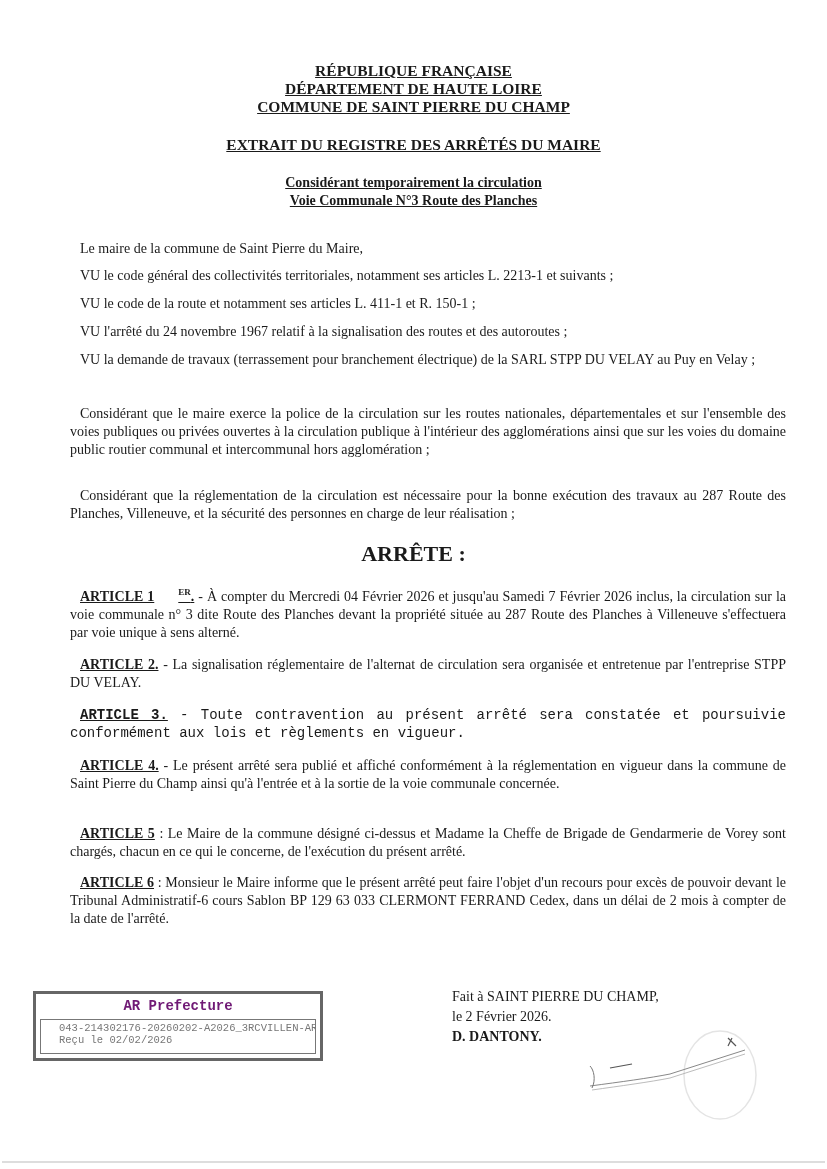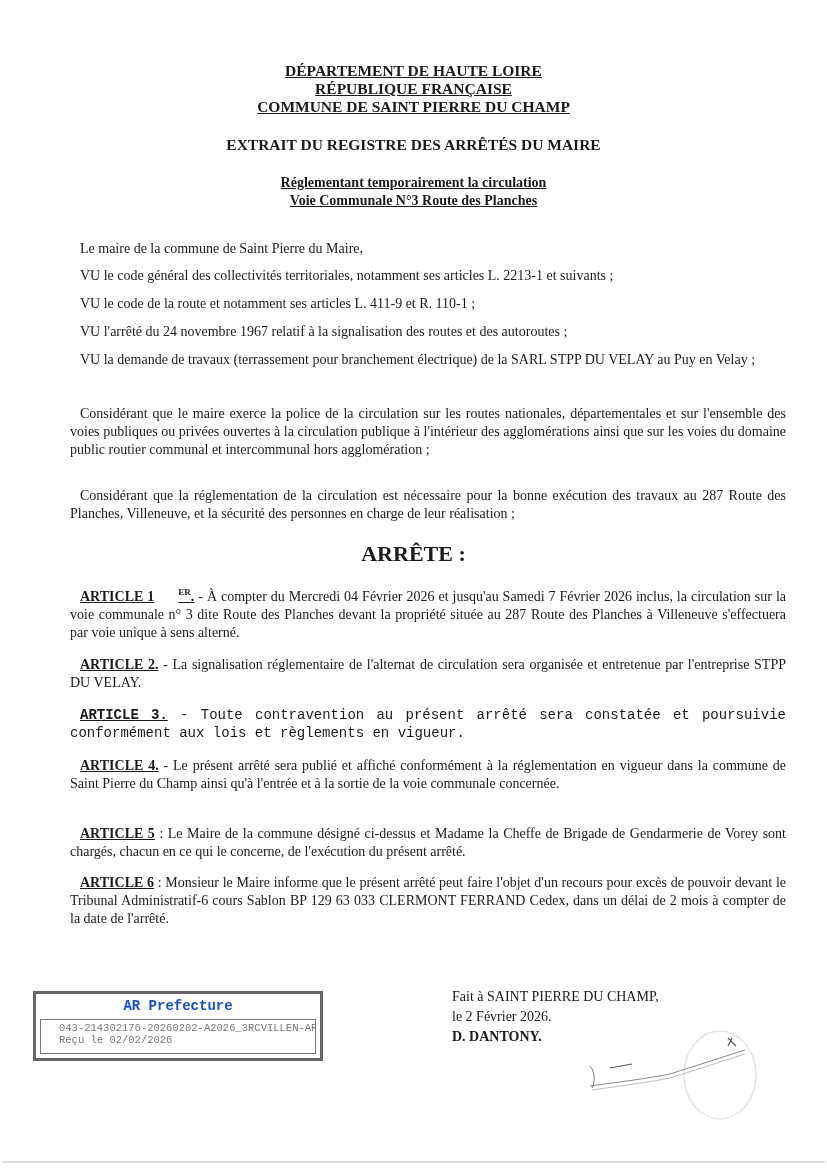--- a/index.html
+++ b/index.html
@@ -1,56 +1,56 @@
 <!DOCTYPE html>
 <html><head>
 <meta charset="utf-8">
 <style>
   html, body { margin:0; padding:0; background:#ffffff; }
   body { width:827px; height:1169px; position:relative; overflow:hidden; font-family:"Liberation Serif", serif; color:#1a1a1a; }
   .header { position:absolute; top:62px; left:0; width:827px; text-align:center; font-weight:bold; font-size:15.5px; line-height:18px; }
   .header div { text-decoration:underline; }
-  .extrait { position:absolute; top:136px; left:0; width:827px; text-align:center; font-weight:bold; font-size:15.5px; }
+  .extrait { position:absolute; top:136px; left:0; width:827px; text-align:center; font-weight:bold; font-size:15.5px; text-decoration:underline; }
   .subtitle { position:absolute; top:174px; left:0; width:827px; text-align:center; font-weight:bold; font-size:14px; line-height:18px; }
   .subtitle div { text-decoration:underline; }
   .body { position:absolute; left:70px; width:716px; font-size:14px; line-height:18px; }
   .p { position:absolute; left:0; width:716px; text-align:justify; text-indent:10px; }
   .arrete { position:absolute; top:541px; left:0; width:827px; text-align:center; font-weight:bold; font-size:22px; }
   .art-label { font-weight:bold; text-decoration:underline; }
   .art-p { position:absolute; left:70px; width:716px; font-size:14px; line-height:18px; text-align:justify; text-indent:10px; }
   sup { font-size:9px;padding-left:24px; }
   .stamp { position:absolute; left:33px; top:991px; width:290px; height:70px; border:3px solid #666; box-sizing:border-box; font-family:"Liberation Mono", monospace; }
-  .stamp-title { text-align:center; font-weight:bold; font-size:14px; margin-top:4px; color:#1d4ed8; }
+  .stamp-title { text-align:center; font-weight:bold; font-size:14px; margin-top:4px; color:#701a75; }
   .stamp-inner { position:absolute; left:4px; right:4px; top:25px; bottom:4px; border:1px solid #777; font-size:10.5px; color:#777; line-height:12px; padding:2px 18px; overflow:hidden; white-space:nowrap; }
   .sign { position:absolute; left:452px; top:987px; font-size:14px; line-height:20px; }
   .sign .role { font-style:italic; margin-top:18px; }
   .sign .name { font-weight:bold; }
   .signature { position:absolute; left:580px; top:1030px; }
   .bottom-line { position:absolute; left:2px; right:2px; top:1161px; height:2px; background:#ddd; }
 </style>
 </head>
 <body>
 
 <div class="header">
+  <div>RÉPUBLIQUE FRANÇAISE</div>
   <div>DÉPARTEMENT DE HAUTE LOIRE</div>
-  <div>RÉPUBLIQUE FRANÇAISE</div>
   <div>COMMUNE DE SAINT PIERRE DU CHAMP</div>
 </div>
 
 <div class="extrait">EXTRAIT DU REGISTRE DES ARRÊTÉS DU MAIRE</div>
 
 <div class="subtitle">
-  <div>Réglementant temporairement la circulation</div>
+  <div>Considérant temporairement la circulation</div>
   <div>Voie Communale N°3 Route des Planches</div>
 </div>
 
 <div class="body" style="top:0;">
   <div class="p" style="top:240px;">Le maire de la commune de Saint Pierre du Maire,</div>
   <div class="p" style="top:267px;">VU le code général des collectivités territoriales, notamment ses articles L. 2213-1 et suivants ;</div>
-  <div class="p" style="top:295px;">VU le code de la route et notamment ses articles L. 411-9 et R. 110-1 ;</div>
+  <div class="p" style="top:295px;">VU le code de la route et notamment ses articles L. 411-1 et R. 150-1 ;</div>
   <div class="p" style="top:323px;">VU l'arrêté du 24 novembre 1967 relatif à la signalisation des routes et des autoroutes ;</div>
   <div class="p" style="top:351px;">VU la demande de travaux (terrassement pour branchement électrique) de la SARL STPP DU VELAY au Puy en Velay ;</div>
   <div class="p" style="top:405px;">Considérant que le maire exerce la police de la circulation sur les routes nationales, départementales et sur l'ensemble des voies publiques ou privées ouvertes à la circulation publique à l'intérieur des agglomérations ainsi que sur les voies du domaine public routier communal et intercommunal hors agglomération ;</div>
   <div class="p" style="top:487px;">Considérant que la réglementation de la circulation est nécessaire pour la bonne exécution des travaux au 287 Route des Planches, Villeneuve, et la sécurité des personnes en charge de leur réalisation ;</div>
 </div>
 
 <div class="arrete">ARRÊTE :</div>
 
 <div class="art-p" style="top:583px;">
   <span class="art-label"><span>ARTICLE 1</span><sup>ER</sup><span>.</span></span><span> - </span><span>À compter du Mercredi 04 Février 2026 et jusqu'au Samedi 7 Février 2026 inclus, la circulation sur la voie communale n° 3 dite Route des Planches devant la propriété située au 287 Route des Planches à Villeneuve s'effectuera par voie unique à sens alterné.</span>

